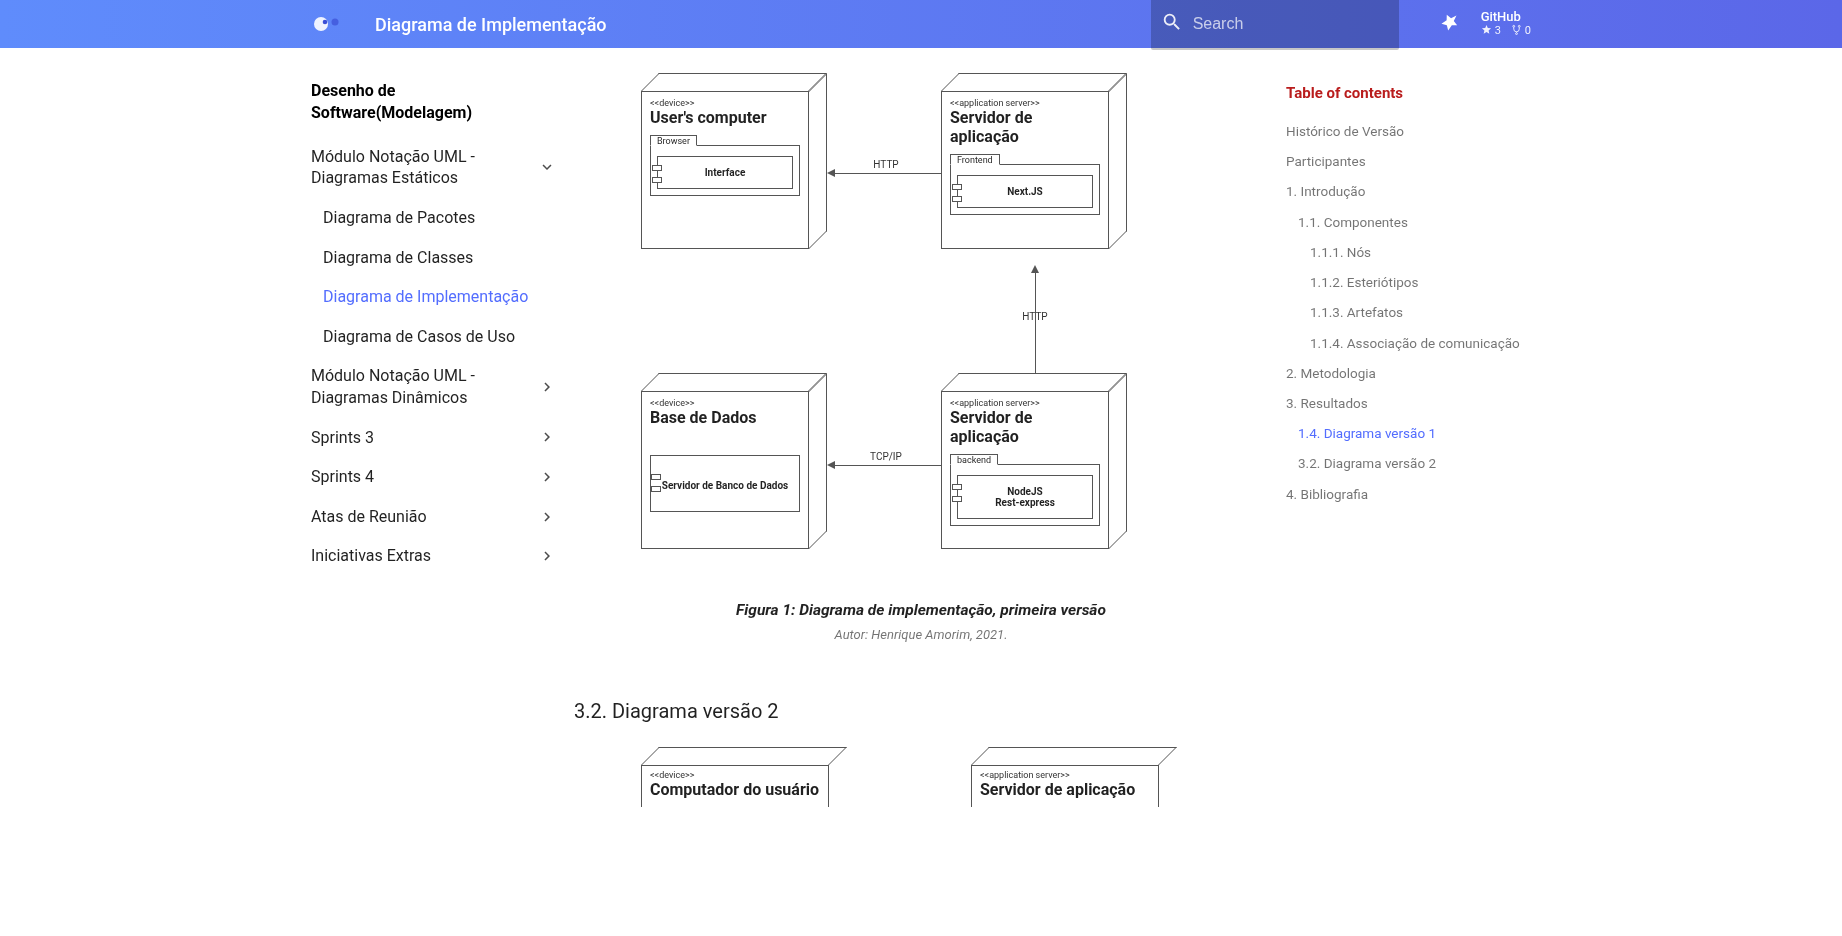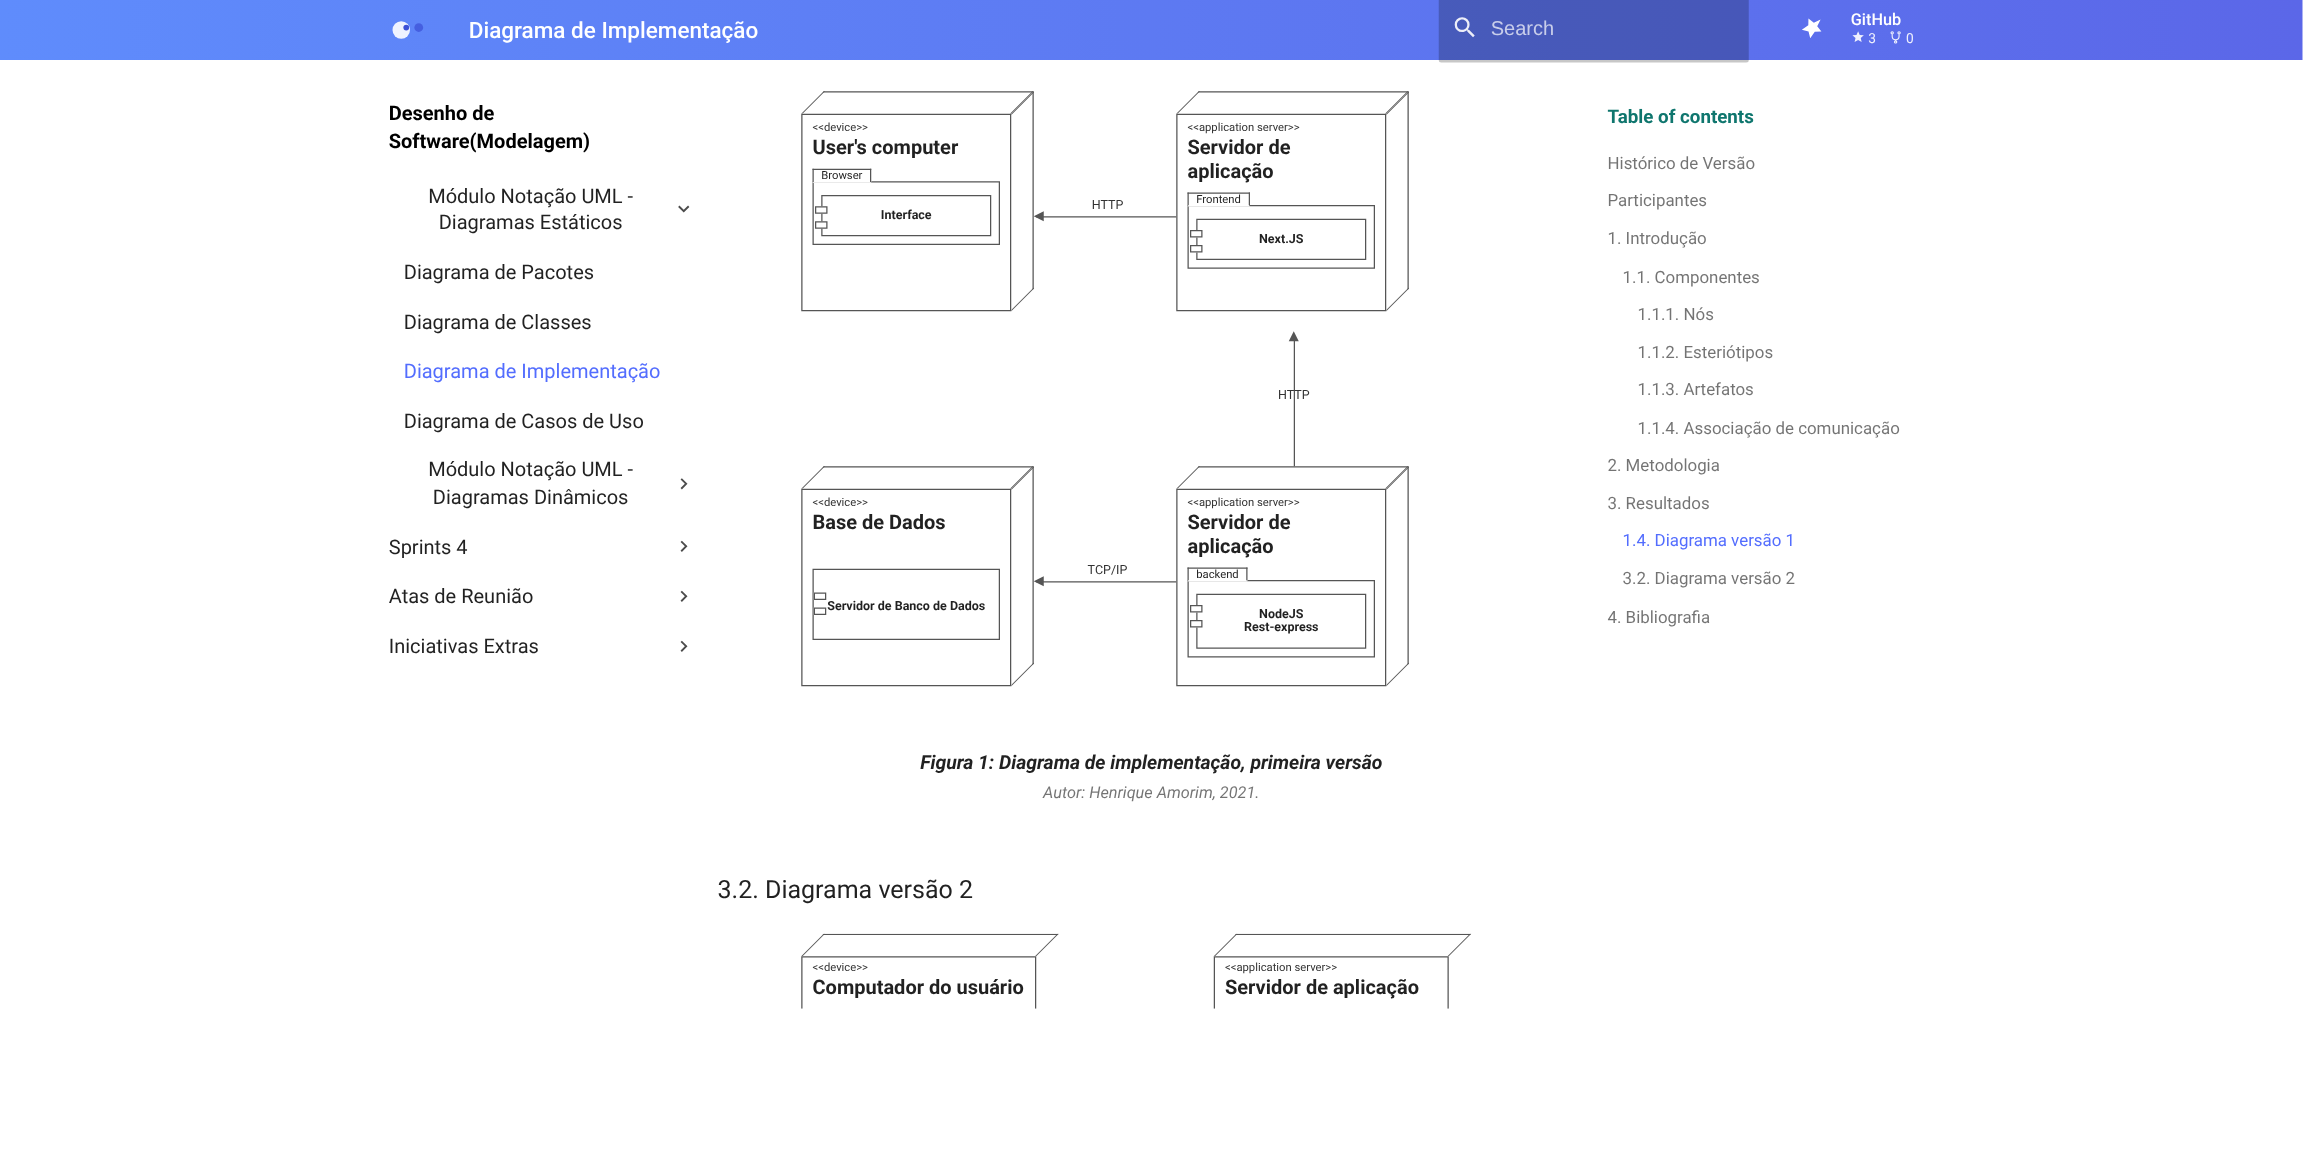--- a/index.html
+++ b/index.html
@@ -18,21 +18,21 @@
 .gh-text { display: flex; flex-direction: column; line-height: 1.1; font-size: 12px; }
 .gh-text .name { font-size: 13px; font-weight: 500; }
 .gh-stats { display: flex; gap: 10px; align-items: center; font-size: 11px; opacity: 0.9; }
 .gh-stats .stat { display: flex; align-items: center; gap: 3px; }
 .gh-stats svg { width: 11px; height: 11px; fill: #fff; }
 
 .main-wrap { display: grid; grid-template-columns: 245px 1fr 245px; gap: 18px; max-width: 1220px; margin: 0 auto; padding-top: 72px; }
 
 .sidebar-left { font-size: 16px; padding-top: 8px; }
 .sidebar-left .active-section-label { font-weight: 700; color: #000; padding: 0 0 12px 0; line-height: 1.4; }
-.nav-item { display: flex; align-items: center; justify-content: space-between; padding: 9px 0; cursor: pointer; color: rgba(0,0,0,0.87); line-height: 1.35; text-align: center; }
+.nav-item { display: flex; align-items: center; justify-content: space-between; padding: 9px 0; cursor: pointer; color: rgba(0,0,0,0.87); line-height: 1.35; }
 .nav-item.sub { padding-left: 12px; }
 .nav-item.active { color: #536dfe; }
 .nav-item .chev { width: 18px; height: 18px; fill: rgba(0,0,0,0.7); flex-shrink: 0; }
 .nav-item.expanded .chev { transform: rotate(90deg); }
 
 .content { min-width: 0; }
 .diagram-box { border: 1px solid rgba(0,0,0,0.0); padding: 0; }
 
 .uml-canvas { position: relative; width: 560px; height: 500px; margin: 0 auto; }
 .uml-node { position: absolute; }
@@ -59,21 +59,21 @@
 .fig-author { text-align: center; font-style: italic; font-size: 13px; color: rgba(0,0,0,0.55); margin-top: 8px; }
 
 .section-heading { font-size: 20px; font-weight: 400; margin-top: 56px; margin-bottom: 24px; color: rgba(0,0,0,0.87); }
 
 .uml-canvas-2 { position: relative; width: 620px; height: 60px; margin: 0 auto; overflow: hidden; }
 .cube2 { position: relative; width: 200px; }
 .cube2-top { position: absolute; left: 0; top: 0; width: 188px; height: 18px; background: #fff; border: 1px solid #555; transform: skewX(-45deg); transform-origin: bottom left; border-bottom: none; }
 .cube2-front { position: absolute; left: 0; top: 18px; width: 188px; background: #fff; border: 1px solid #555; padding: 4px 8px; height: 60px; }
 
 .toc { font-size: 13.5px; padding-top: 12px; }
-.toc-title { font-weight: 700; font-size: 15px; margin-bottom: 14px; color: #0f766e; }
+.toc-title { font-weight: 700; font-size: 15px; margin-bottom: 14px; color: #b91c1c; }
 .toc a { display: block; padding: 6px 0; color: rgba(0,0,0,0.55); text-decoration: none; cursor: pointer; line-height: 1.35; }
 .toc a.lvl1 { padding-left: 12px; }
 .toc a.lvl2 { padding-left: 24px; }
 .toc a.active { color: #536dfe; }
 </style>
 </head>
 <body>
 
 <header class="header">
   <div class="header-inner">
@@ -130,20 +130,26 @@
         <div class="nav-item sub">Diagrama de Classes</div>
         <div class="nav-item sub active">Diagrama de Implementação</div>
         <div class="nav-item sub">Diagrama de Casos de Uso</div>
         <div class="nav-item">
           <span>Módulo Notação UML - Diagramas Dinâmicos</span>
           <svg class="chev" viewBox="0 0 24 24">
             <path d="M8.59 16.59L13.17 12 8.59 7.41 10 6l6 6-6 6-1.41-1.41z"></path>
           </svg>
         </div>
         <div class="nav-item">
+          <span>Sprints 3</span>
+          <svg class="chev" viewBox="0 0 24 24">
+            <path d="M8.59 16.59L13.17 12 8.59 7.41 10 6l6 6-6 6-1.41-1.41z"></path>
+          </svg>
+        </div>
+        <div class="nav-item">
           <span>Sprints 4</span>
           <svg class="chev" viewBox="0 0 24 24">
             <path d="M8.59 16.59L13.17 12 8.59 7.41 10 6l6 6-6 6-1.41-1.41z"></path>
           </svg>
         </div>
         <div class="nav-item">
           <span>Atas de Reunião</span>
           <svg class="chev" viewBox="0 0 24 24">
             <path d="M8.59 16.59L13.17 12 8.59 7.41 10 6l6 6-6 6-1.41-1.41z"></path>
           </svg>

